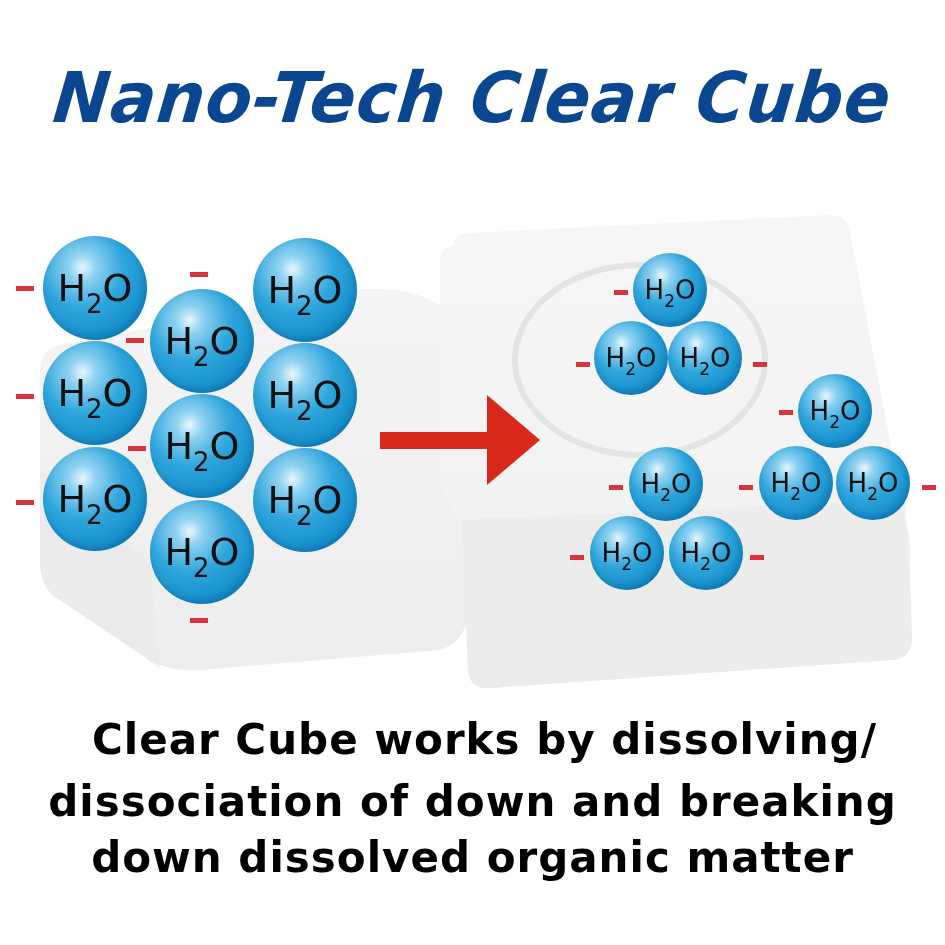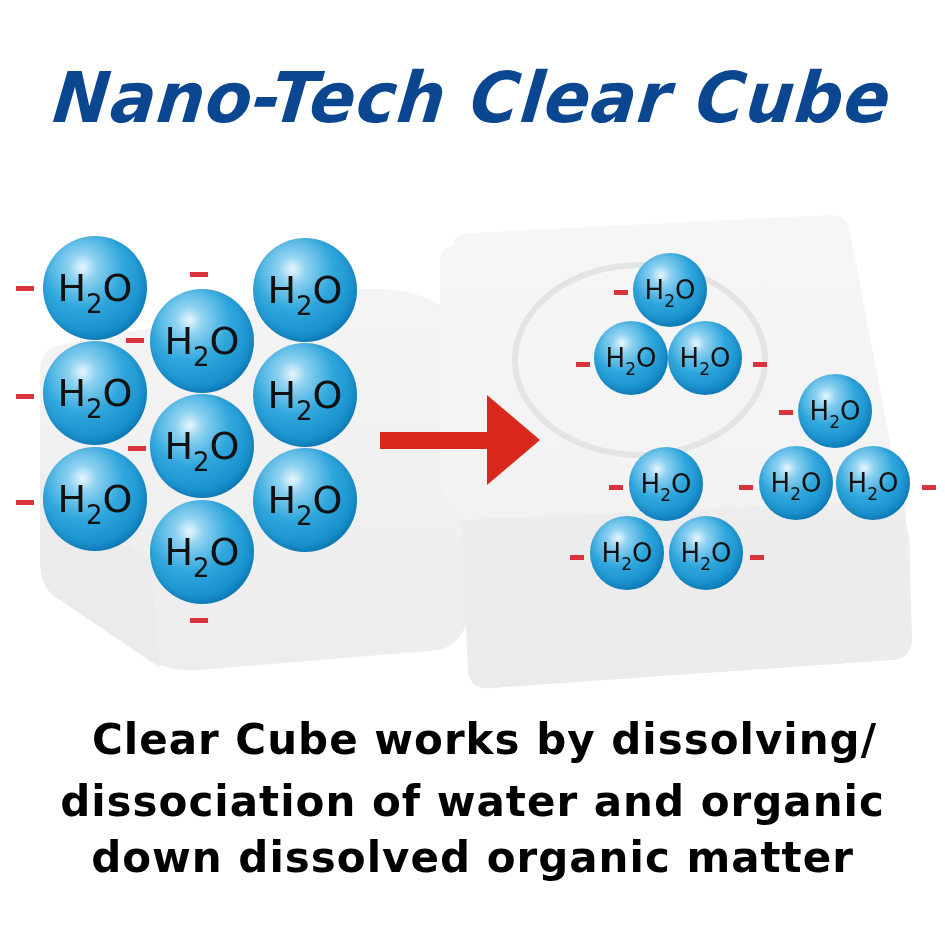--- a/index.html
+++ b/index.html
@@ -170,14 +170,14 @@
     <span class="h">H</span>
       <span class="sub" style="font-size:17px;top:11px;">2</span>
       <span class="o">O</span>
   </div>
   <div class="dash" style="left:609px;top:485px;width:14px;height:5px;"></div>
   <div class="dash" style="left:570px;top:555px;width:14px;height:5px;"></div>
   <div class="dash" style="left:750px;top:555px;width:14px;height:5px;"></div>
 </div>
 
 <div class="caption" style="top:712px;padding-left:12px;">Clear Cube works by dissolving/</div>
-<div class="caption" style="top:774px;">dissociation of water and organic</div>
+<div class="caption" style="top:774px;">dissociation of down and breaking</div>
 <div class="caption" style="top:830px;">down dissolved organic matter</div>
 
 </body></html>

